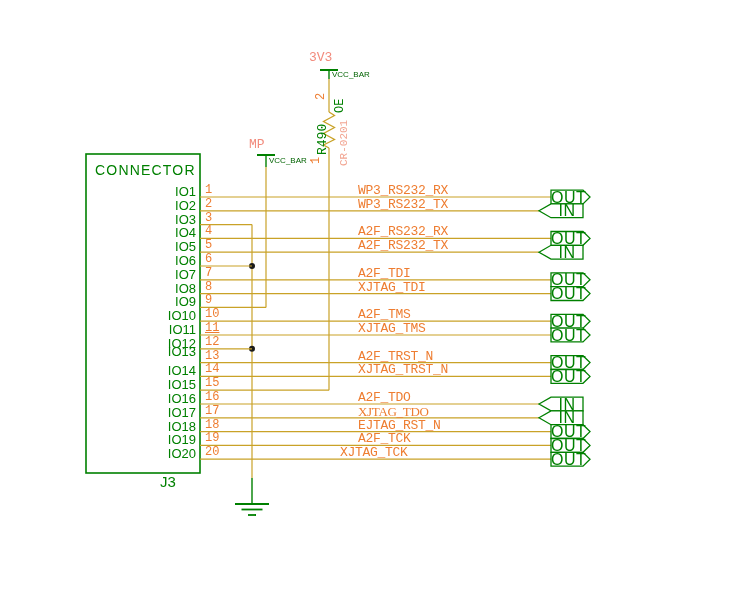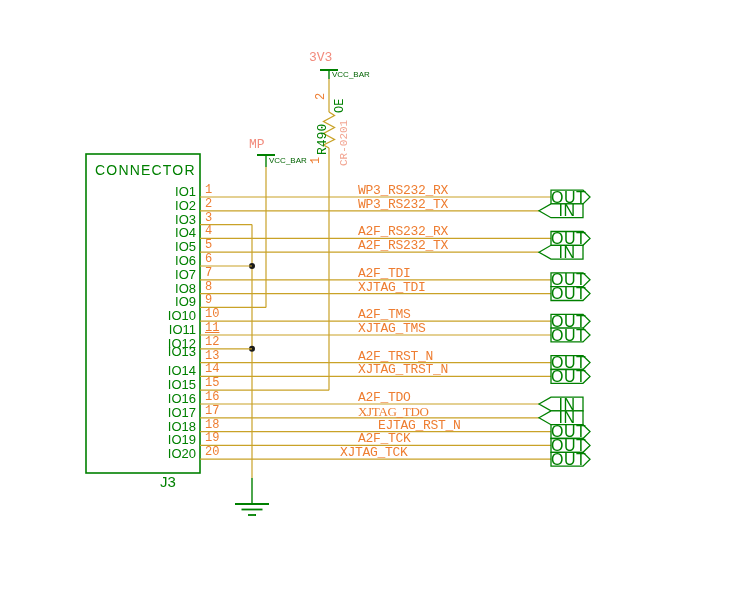--- a/index.html
+++ b/index.html
@@ -165,21 +165,21 @@
       <div class="t pin-name" style="left: 148px; top: 392px;">IO16</div>
       <div class="t pin-num" style="left: 205px; top: 391px;">16</div>
       <div class="t net-label" style="left: 358px; top: 391px;">A2F_TDO</div>
       <div class="t flag-label" style="left: 551px; top: 397.5px;">IN</div>
       <div class="t pin-name" style="left: 148px; top: 405.8px;">IO17</div>
       <div class="t pin-num" style="left: 205px; top: 404.8px;">17</div>
       <div class="t net-label" style="left: 358px; top: 404.8px; font-family: Liberation Serif, serif;">XJTAG_TDO</div>
       <div class="t flag-label" style="left: 551px; top: 411.3px;">IN</div>
       <div class="t pin-name" style="left: 148px; top: 419.6px;">IO18</div>
       <div class="t pin-num" style="left: 205px; top: 418.6px;">18</div>
-      <div class="t net-label" style="left: 358px; top: 418.6px; margin-left: 20px;">EJTAG_RST_N</div>
+      <div class="t net-label" style="left: 358px; top: 418.6px;">EJTAG_RST_N</div>
       <div class="t flag-label" style="left: 551px; top: 425.1px;">OUT</div>
       <div class="t pin-name" style="left: 148px; top: 433.4px;">IO19</div>
       <div class="t pin-num" style="left: 205px; top: 432.4px;">19</div>
       <div class="t net-label" style="left: 358px; top: 432.4px;">A2F_TCK</div>
       <div class="t flag-label" style="left: 551px; top: 438.9px;">OUT</div>
       <div class="t pin-name" style="left: 148px; top: 447.2px;">IO20</div>
       <div class="t pin-num" style="left: 205px; top: 446.2px;">20</div>
       <div class="t net-label" style="left: 340px; top: 446.2px;">XJTAG_TCK</div>
       <div class="t flag-label" style="left: 551px; top: 452.7px;">OUT</div>
     </div>

